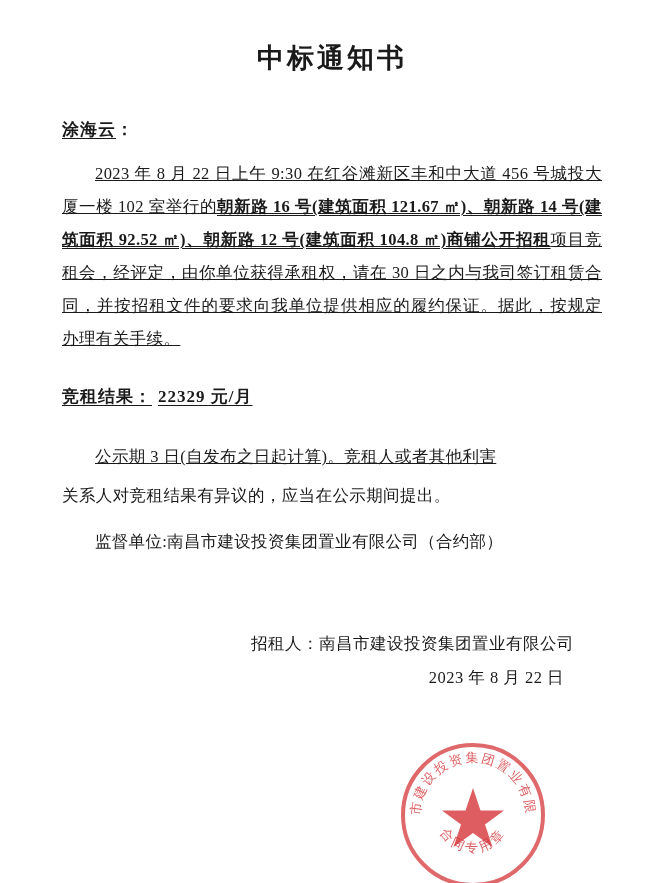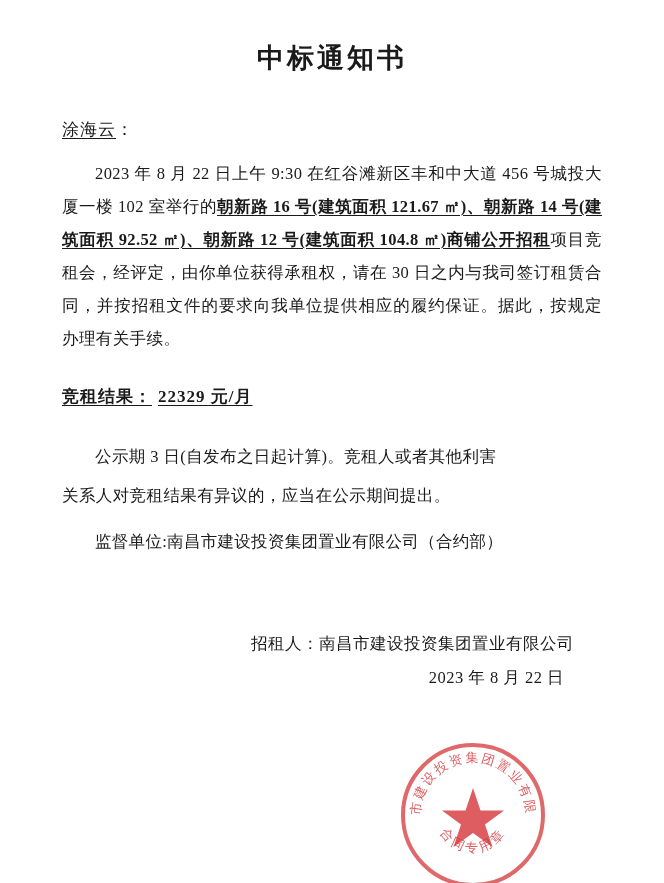--- a/index.html
+++ b/index.html
@@ -26,38 +26,39 @@
     text-align: center;
     font-size: 27px;
     font-weight: bold;
     letter-spacing: 3px;
     margin-top: 40px;
     margin-bottom: 42px;
     font-family: Liberation Mono, monospace;
   }
   .addressee {
     font-size: 17px;
-    font-weight: normal;
+    font-weight: bold;
     margin-bottom: 16px;
     letter-spacing: 1px;
   }
   .addressee .name {
     text-decoration: underline;
     text-underline-offset: 3px;
   }
   .body-para {
     font-size: 16.5px;
     line-height: 33px;
     text-align: justify;
     text-justify: inter-ideograph;
     letter-spacing: 0.4px;
     margin: 0 0 6px 0;
   }
   .indent {
     text-indent: 2em;
+    text-decoration: underline;
   }
   .u {
     text-decoration: underline;
     text-underline-offset: 3px;
     font-weight: bold;
   }
   .result-line {
     margin-top: 30px;
     font-size: 17px;
     font-weight: bold;

